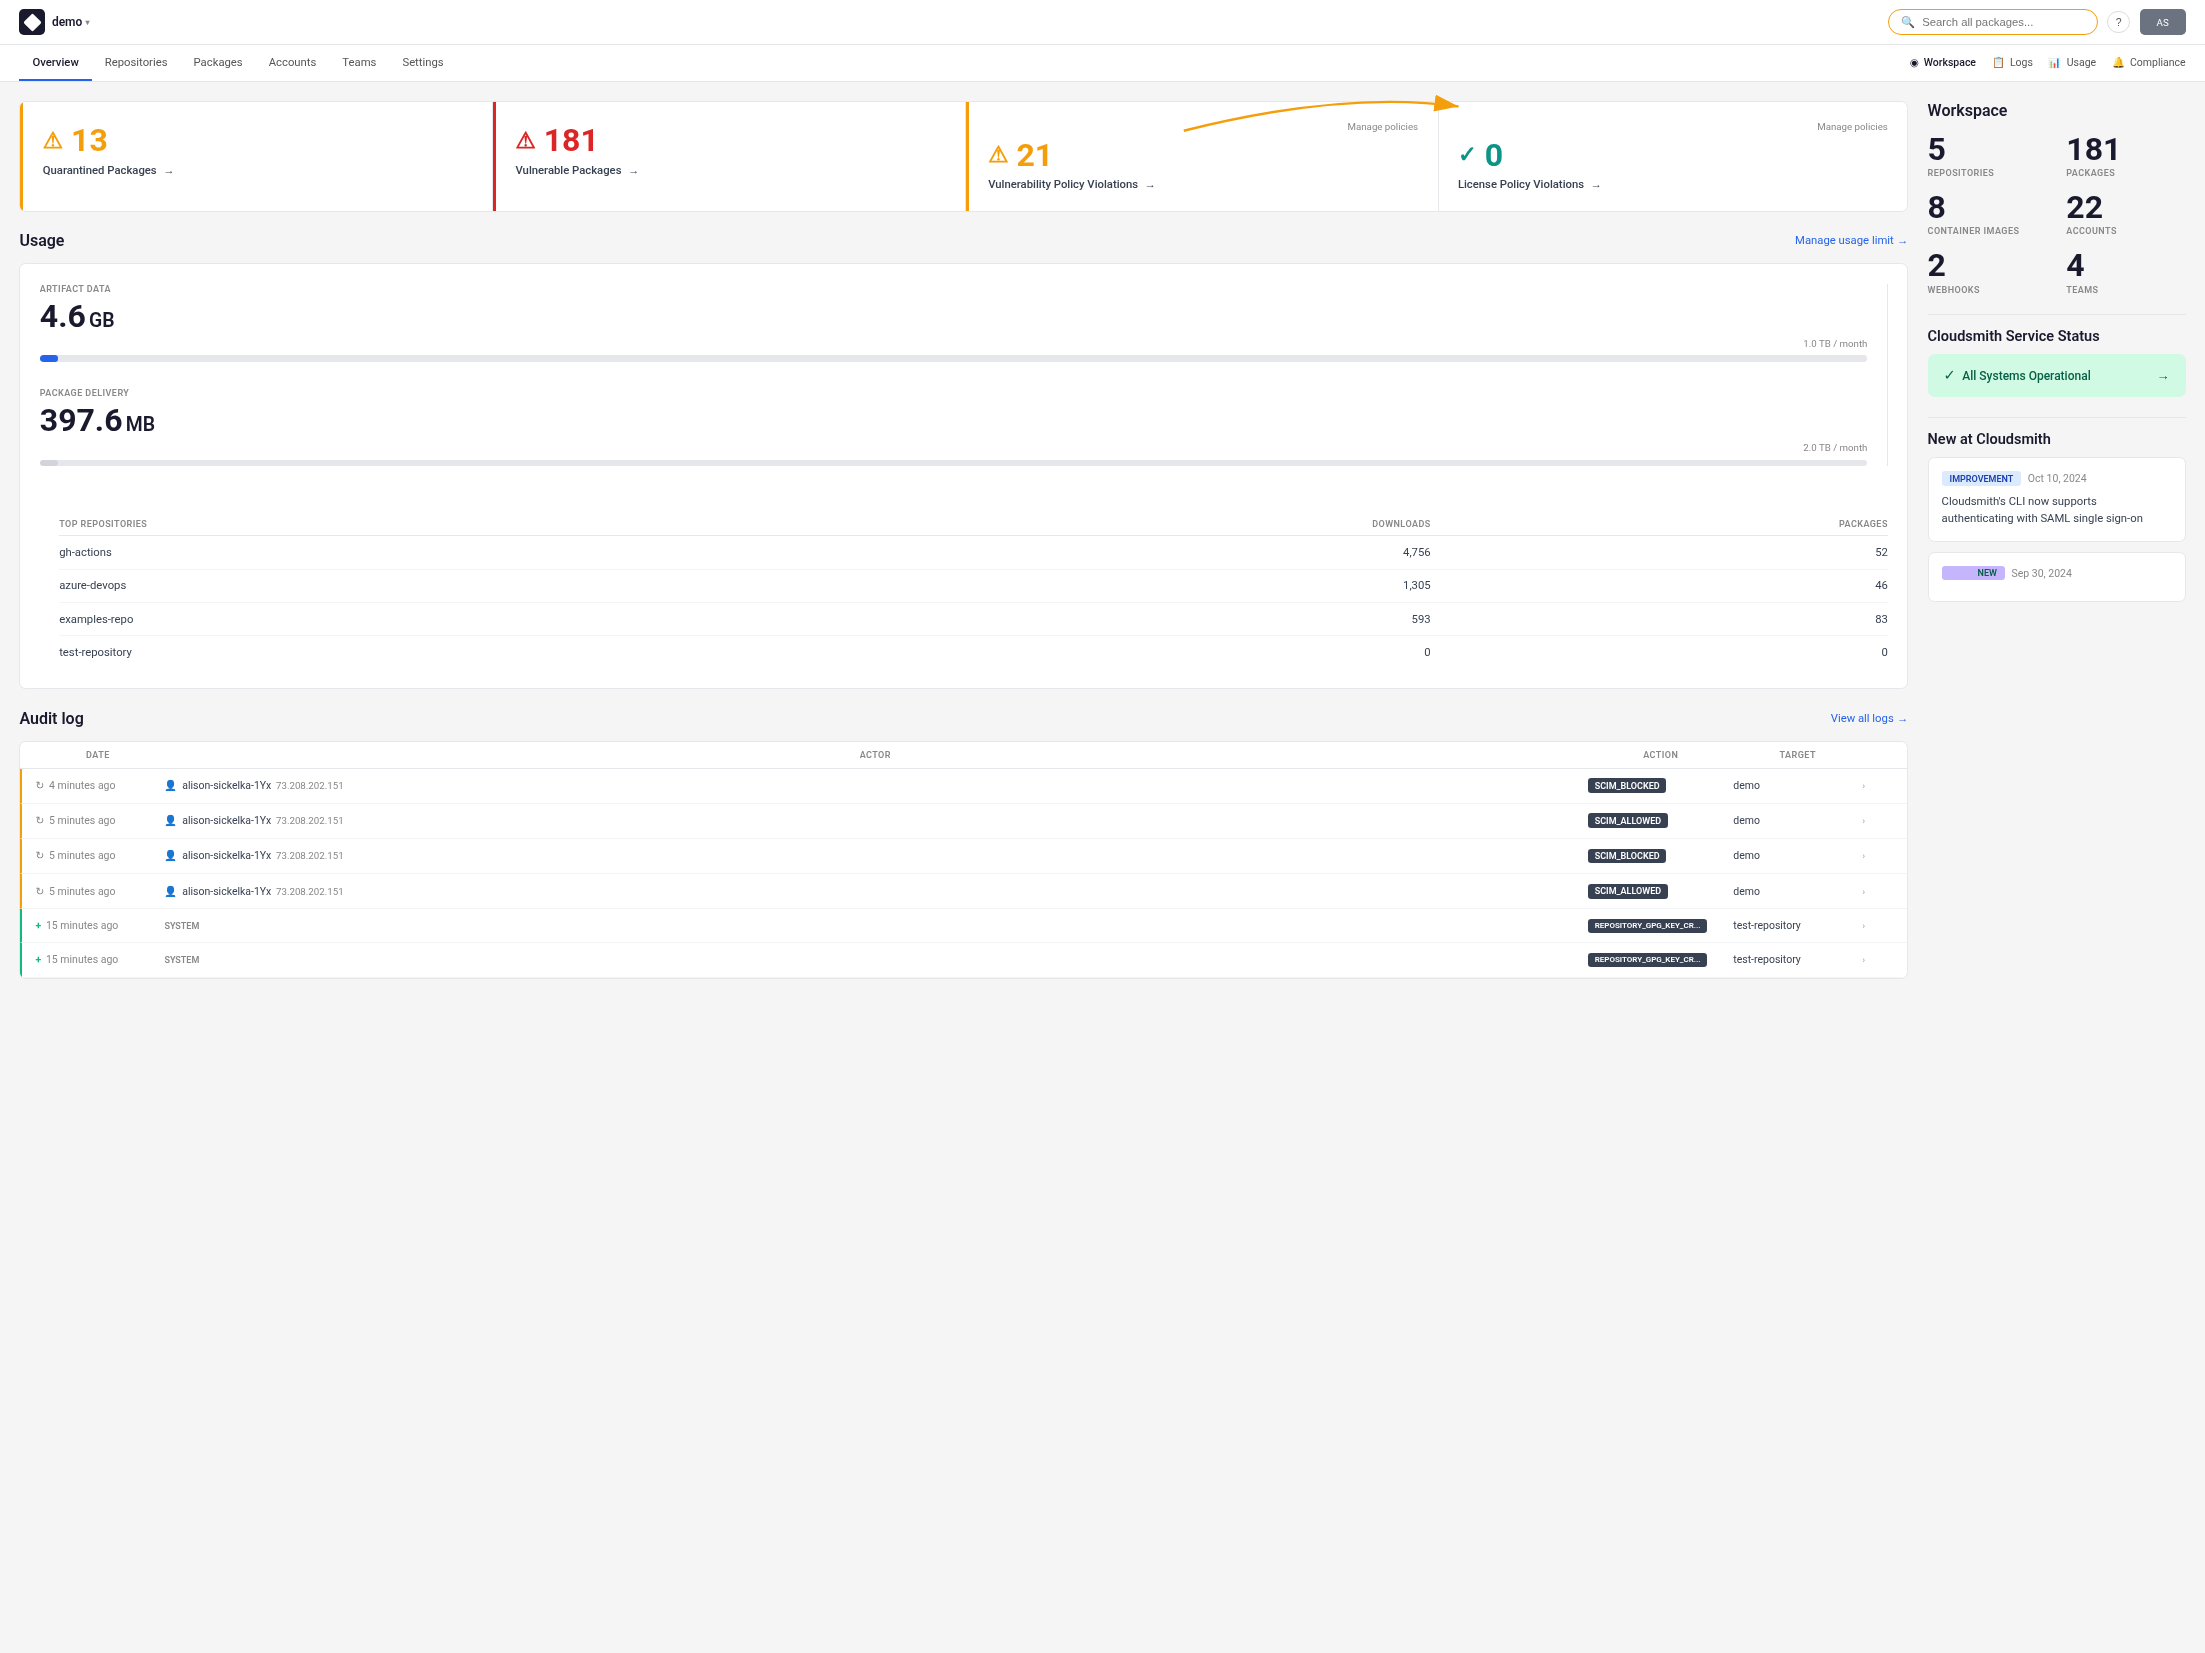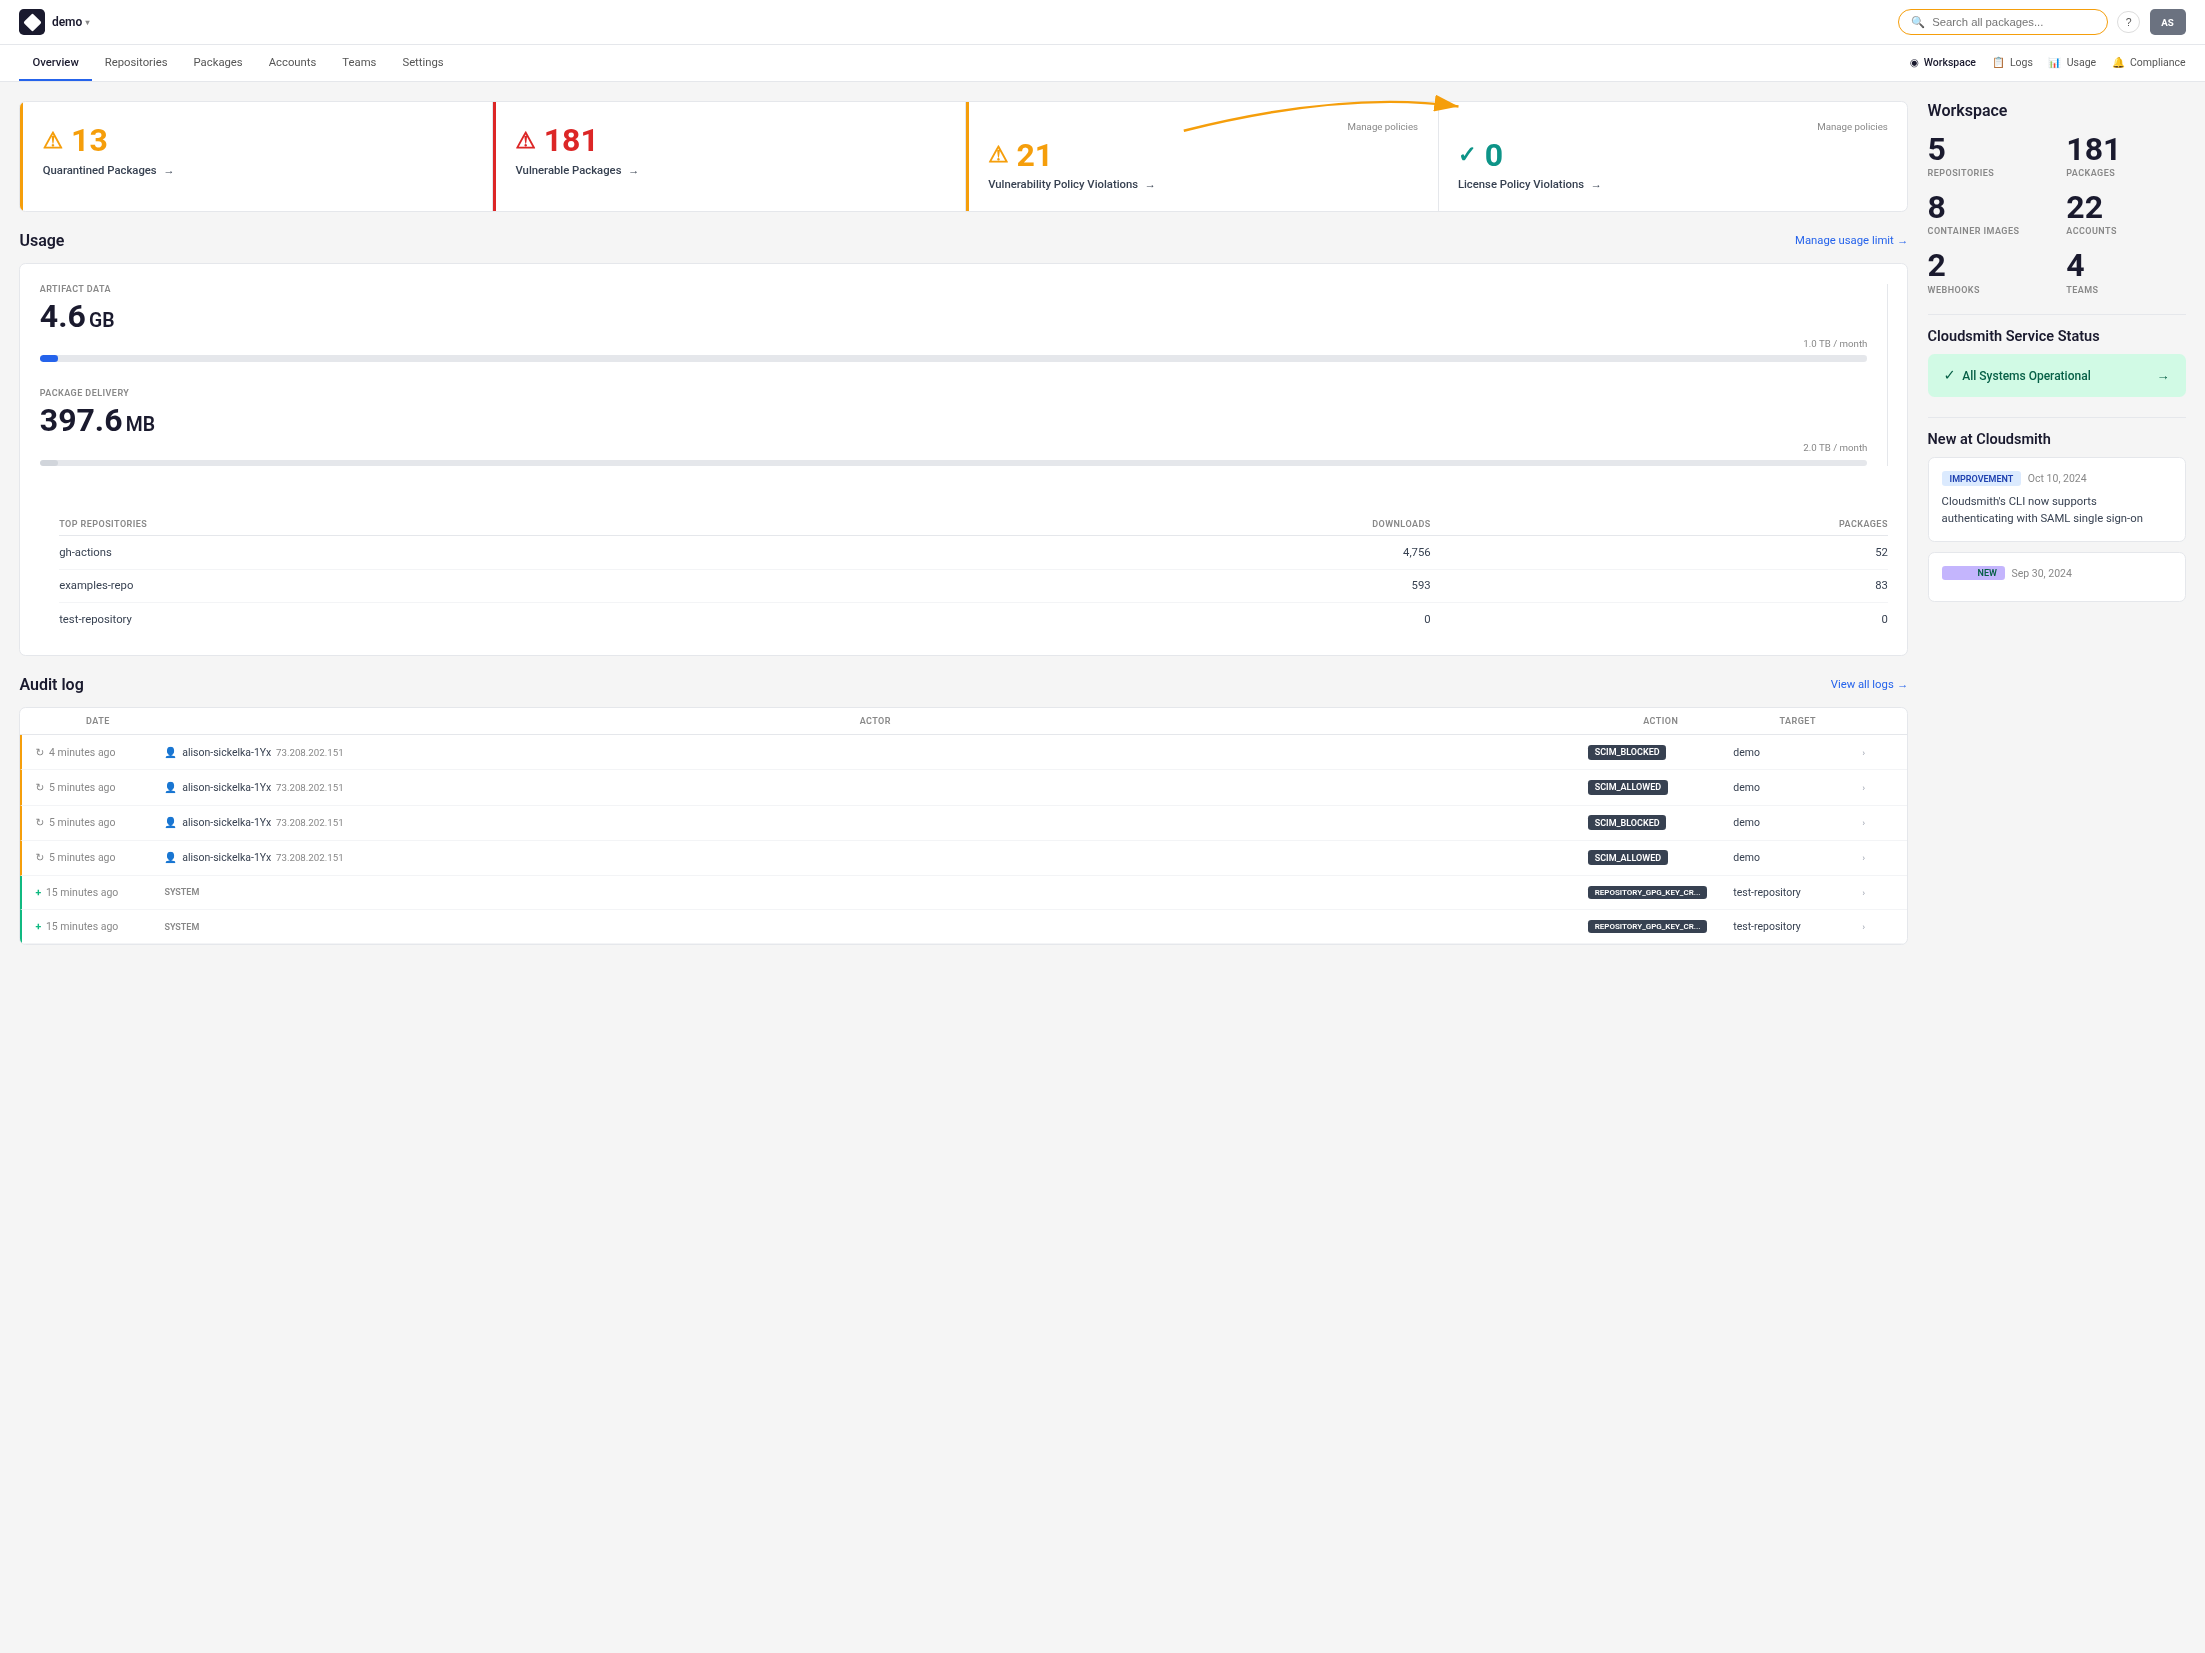--- a/index.html
+++ b/index.html
@@ -8,21 +8,21 @@
     
     .header { background: #fff; border-bottom: 0.8px solid #e5e7eb; padding: 0 19.4px; display: flex; align-items: center; justify-content: space-between; height: 45px; position: relative; }
     .header-left { display: flex; align-items: center; gap: 6.5px; }
     .logo { width: 26px; height: 26px; background: #1a1a2e; border-radius: 4.8px; display: flex; align-items: center; justify-content: center; }
     .logo-diamond { width: 13px; height: 13px; background: #fff; transform: rotate(45deg); border-radius: 1.6px; }
     .org-name { font-weight: 600; font-size: 12px; color: #1a1a2e; display: flex; align-items: center; gap: 3.2px; cursor: pointer; }
     .header-right { display: flex; align-items: center; gap: 9.7px; }
     .search-box { border: 1.6px solid #f59e0b; border-radius: 19.4px; padding: 5.7px 13px; width: 210px; display: flex; align-items: center; gap: 6.5px; background: #fff; }
     .search-box input { border: none; outline: none; font-size: 11.3px; color: #666; width: 100%; }
     .help-btn { width: 22.6px; height: 22.6px; border-radius: 50%; border: 0.8px solid #ddd; display: flex; align-items: center; justify-content: center; cursor: pointer; font-size: 10.5px; color: #555; background: #fff; }
-    .avatar { width: 36px; height: 26px; border-radius: 4.8px; background: #6b7280; display: flex; align-items: center; justify-content: center; color: #fff; font-size: 9.7px; font-weight: 700; cursor: pointer; }
+    .avatar { width: 46px; height: 26px; border-radius: 4.8px; background: #6b7280; display: flex; align-items: center; justify-content: center; color: #fff; font-size: 9.7px; font-weight: 400; cursor: pointer; }
     
     
     .nav { background: #fff; border-bottom: 0.8px solid #e5e7eb; padding: 0 19.4px; display: flex; align-items: center; justify-content: space-between; }
     .nav-left { display: flex; align-items: center; }
     .nav-item { padding: 11.3px 13px; font-size: 11.3px; color: #555; cursor: pointer; position: relative; text-decoration: none; }
     .nav-item.active { color: #1a1a2e; font-weight: 500; }
     .nav-item.active::after { content: ''; position: absolute; bottom: 0; left: 0; right: 0; height: 1.6px; background: #2563eb; }
     .nav-right { display: flex; align-items: center; gap: 16px; }
     .nav-right-item { display: flex; align-items: center; gap: 4.8px; color: #555; font-size: 10.5px; cursor: pointer; padding: 11.3px 0; }
     .nav-right-item.active { color: #1a1a2e; font-weight: 500; }
@@ -270,20 +270,25 @@
               <div class="col-repo">TOP REPOSITORIES</div>
               <div class="col-num">DOWNLOADS</div>
               <div class="col-num">PACKAGES</div>
             </div>
             <div class="top-repos-row">
               <div class="col-repo-val">gh-actions</div>
               <div class="col-num-val">4,756</div>
               <div class="col-num-val">52</div>
             </div>
             <div class="top-repos-row">
+              <div class="col-repo-val">azure-devops</div>
+              <div class="col-num-val">1,305</div>
+              <div class="col-num-val">46</div>
+            </div>
+            <div class="top-repos-row">
               <div class="col-repo-val">examples-repo</div>
               <div class="col-num-val">593</div>
               <div class="col-num-val">83</div>
             </div>
             <div class="top-repos-row">
               <div class="col-repo-val">test-repository</div>
               <div class="col-num-val">0</div>
               <div class="col-num-val">0</div>
             </div>
           </div>

